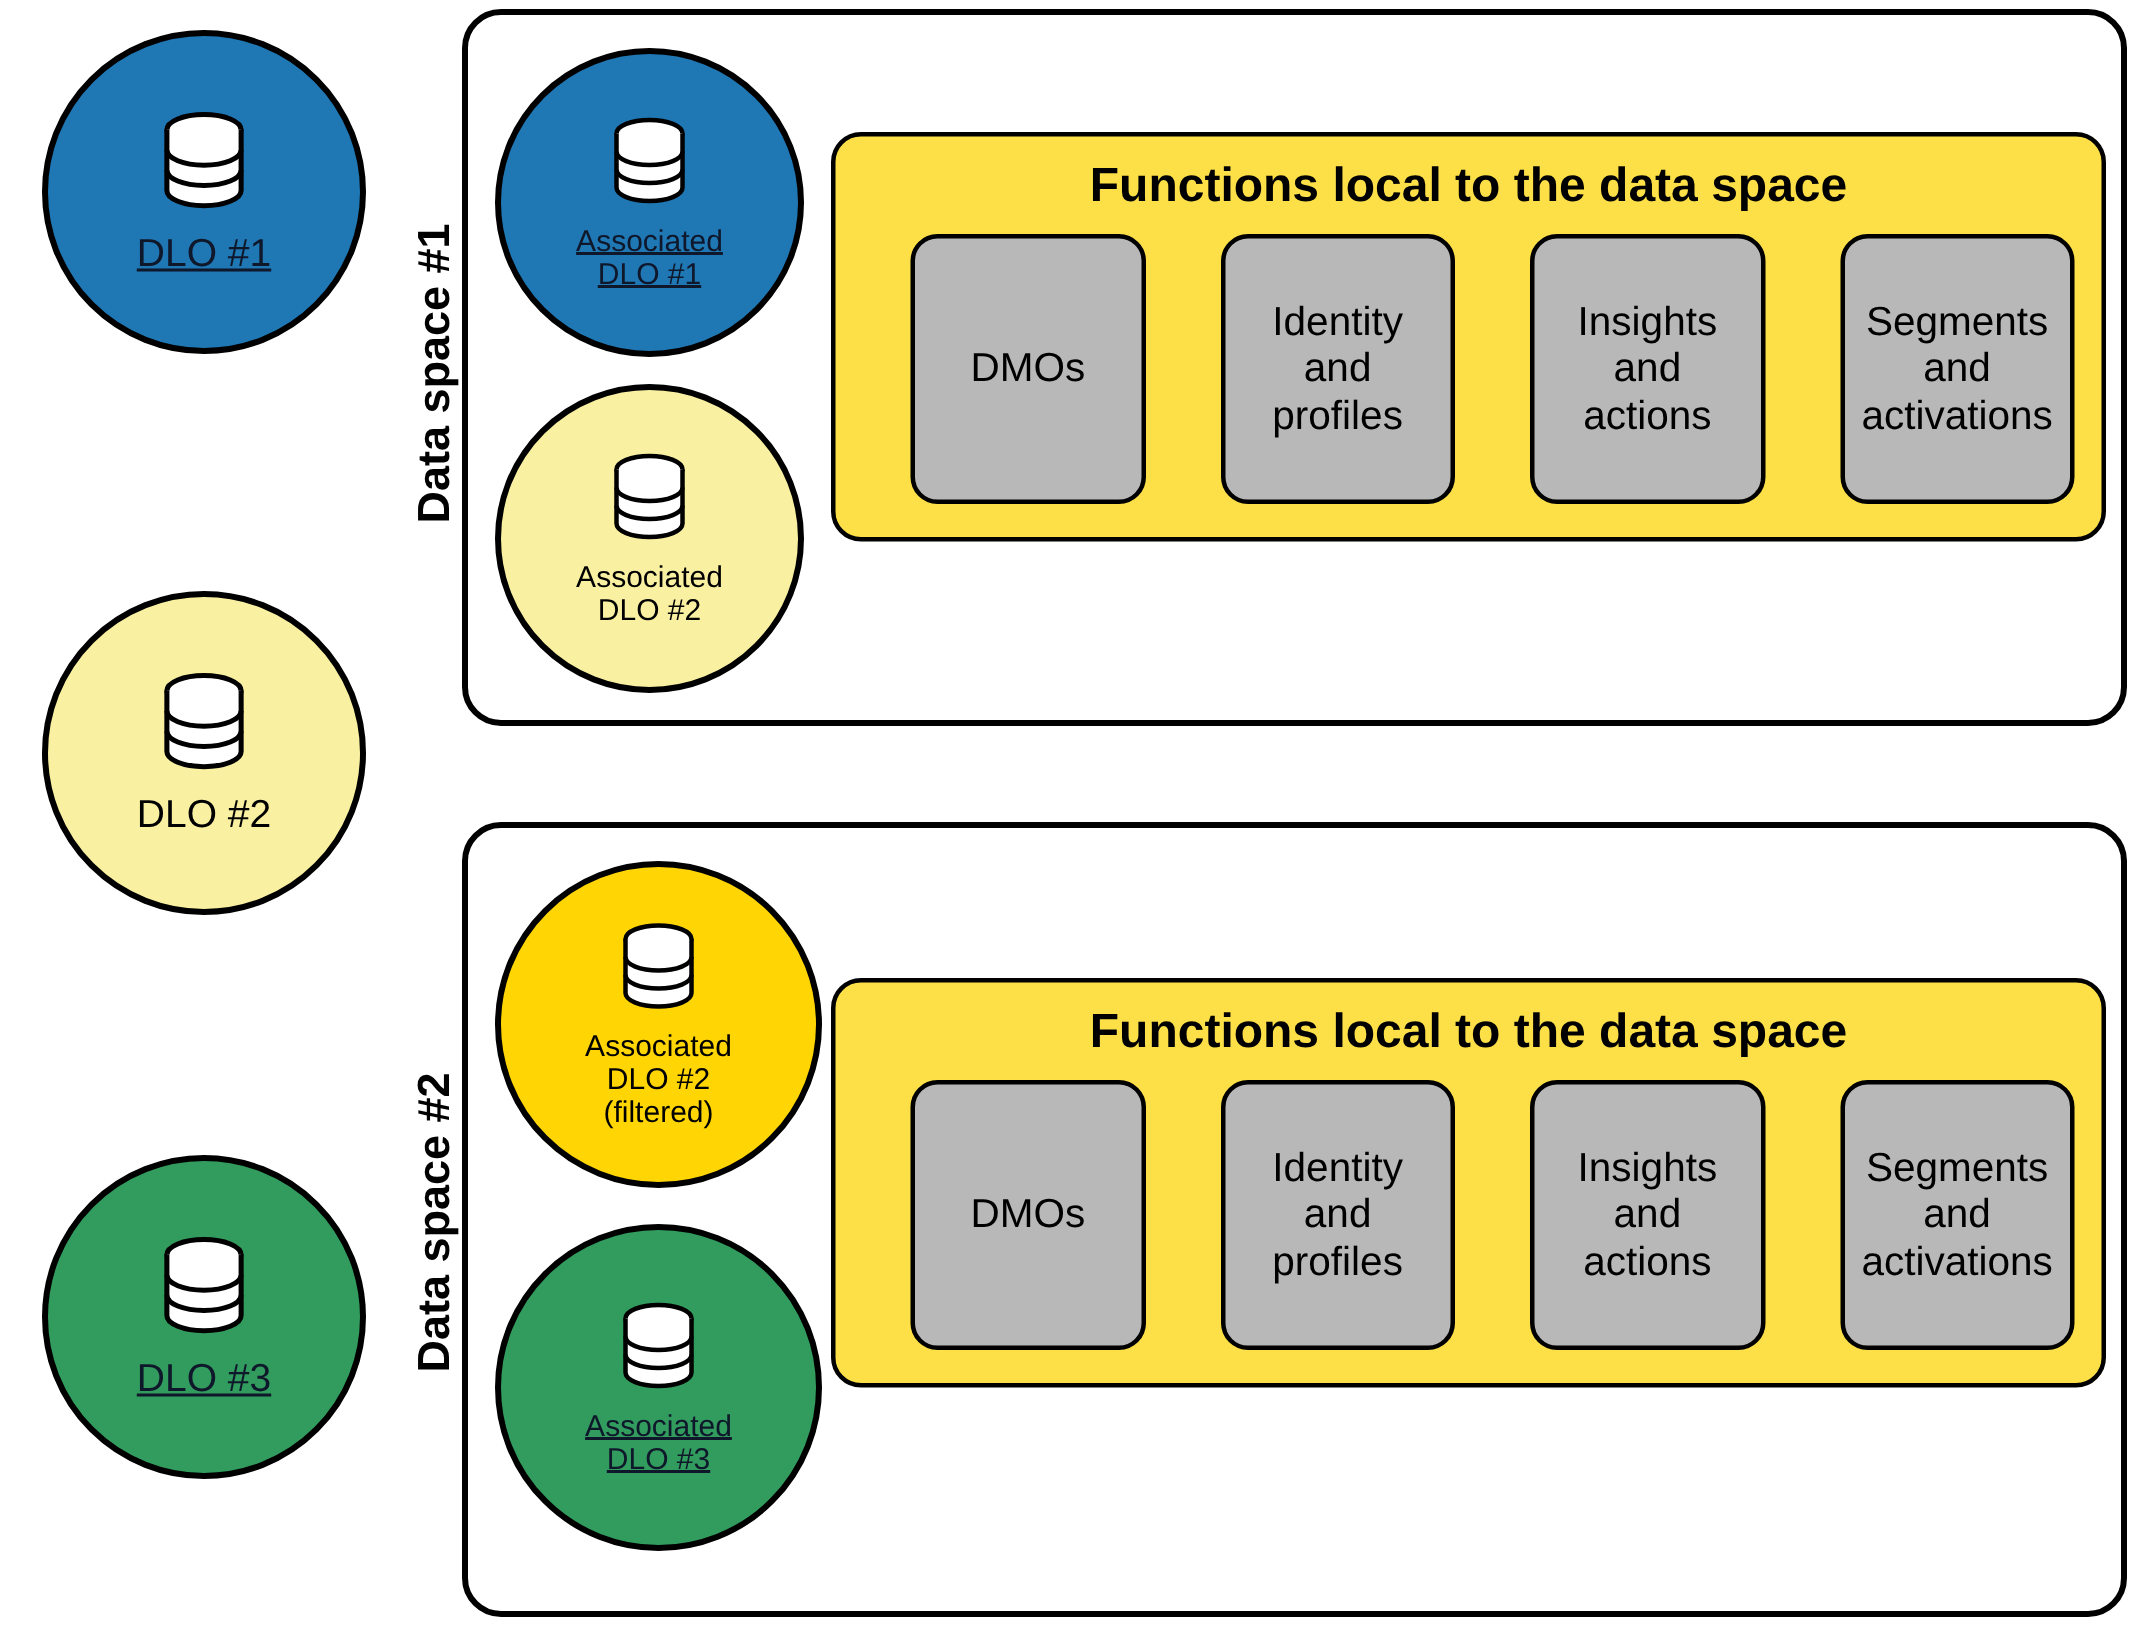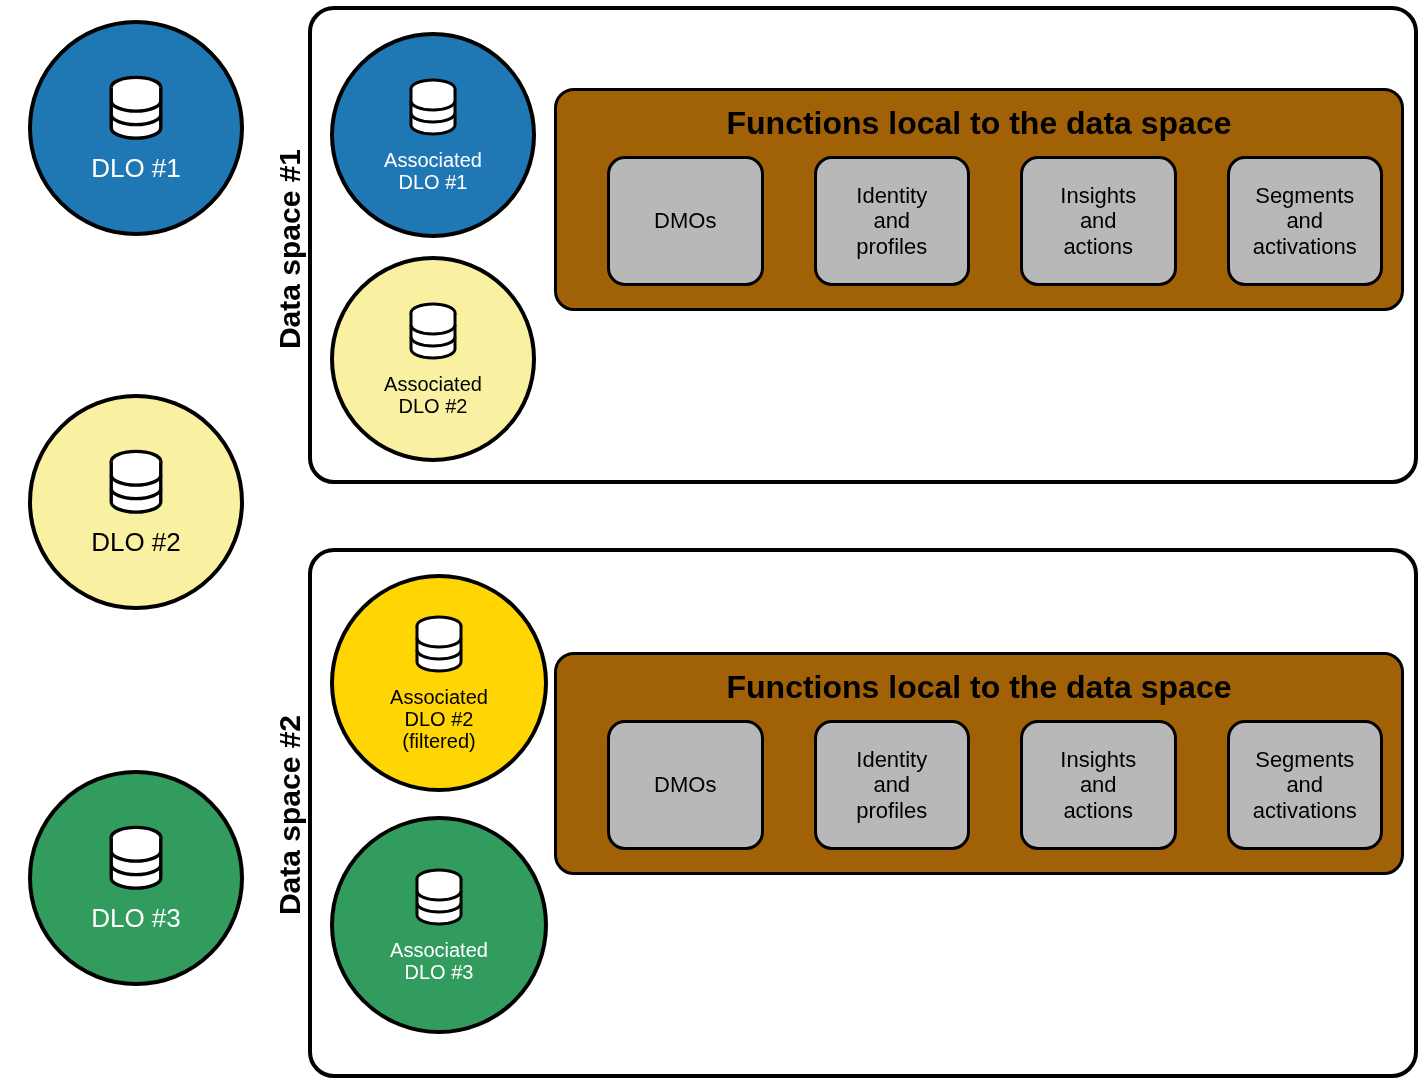--- a/index.html
+++ b/index.html
@@ -19,21 +19,21 @@
     align-items: center;
     justify-content: center;
     text-align: center;
   }
   .dlo-circle .label {
     font-size: 26px;
     margin-top: 4px;
     line-height: 1.1;
   }
   .dlo-circle.small .label { font-size: 20px; }
-  .dlo-circle.white-text .label { color: #ffffff; }
+  .dlo-circle.white-text .label { color: #0f172a; text-decoration: underline; }
   .dlo-circle.black-text .label { color: #000; }
   .db-icon {
     width: 72px;
     height: 72px;
   }
   .db-icon.small { width: 64px; height: 64px; }
   .dataspace-box {
     position: absolute;
     border: 4px solid #000;
     border-radius: 26px;
@@ -42,47 +42,47 @@
   .ds-label {
     position: absolute;
     transform: rotate(-90deg);
     transform-origin: center;
     font-size: 30px;
     font-weight: 600;
     white-space: nowrap;
   }
   .functions-panel {
     position: absolute;
-    background: #a16207;
+    background: #fde047;
     border: 3px solid #000;
     border-radius: 20px;
     padding: 14px 18px 22px 18px;
   }
   .functions-title {
     font-size: 32px;
     font-weight: 700;
     text-align: center;
     margin-bottom: 14px;
   }
   .functions-row {
     display: flex;
     gap: 18px;
     justify-content: center;
   }
   .func-box {
     width: 190px;
-    height: 130px;
+    height: 180px;
     background: #b8b8b8;
     border: 3.5px solid #000;
     border-radius: 18px;
     display: flex;
     align-items: center;
     justify-content: center;
     text-align: center;
-    font-size: 22px;
+    font-size: 27px;
     font-weight: 500;
     line-height: 1.15;
     padding: 8px;
     margin-left: 32px;
   }
   .blue { background: #1f77b4; }
   .lightyellow { background: #f9f0a1; }
   .yellow { background: #ffd503; }
   .green { background: #329b5e; }
 </style>

